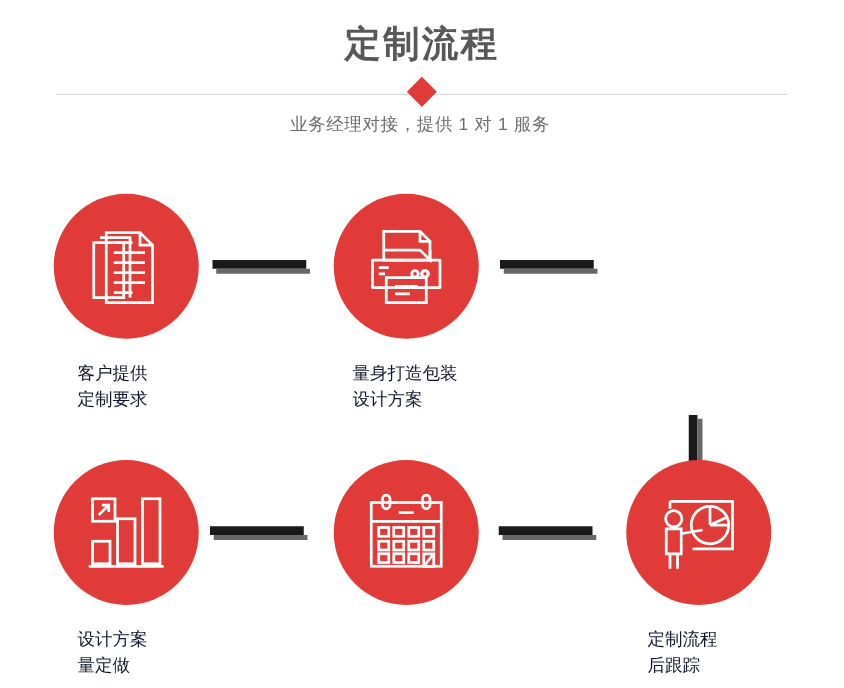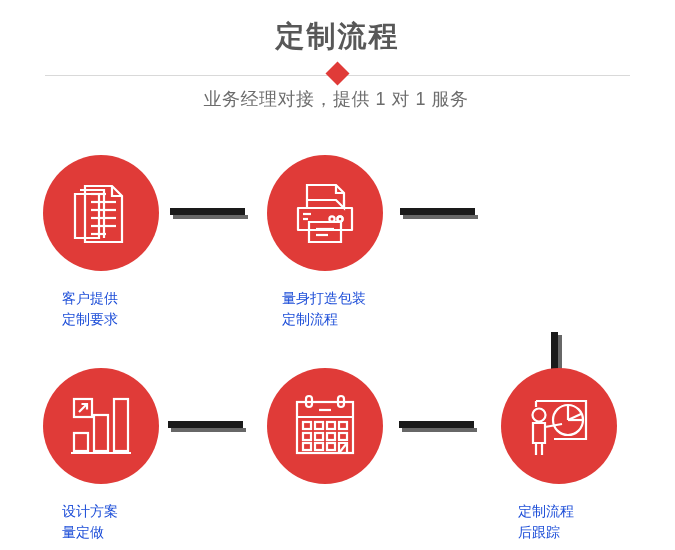--- a/index.html
+++ b/index.html
@@ -61,21 +61,21 @@
     margin-left: -8.5px;
     background: #e03b38;
     transform: rotate(45deg);
   }
   .subtitle {
     position: absolute;
     left: 0;
     top: 88px;
     width: 672px;
     text-align: center;
-    font-size: 18px;
+    font-size: 14px;
     color: #6d6d6d;
     letter-spacing: 0.5px;
     line-height: 22px;
   }
 
   
   .flow {
     position: absolute;
     left: 0;
     top: 130px;
@@ -106,21 +106,21 @@
   .circle svg {
     position: absolute;
     left: 50%;
     top: 50%;
     transform: translate(-50%, -50%);
   }
 
   .node-label {
     margin-top: 17px;
     font-size: 14px;
-    color: #1d4ed8;
+    color: #0f172a;
     line-height: 21px;
     text-align: left;
     padding-left: 62px;
     white-space: pre-line;
   }
   .node-c2 .node-label { padding-left: 57px; }
   .node-c3 .node-label { padding-left: 63px; }
 
   
   .conn-h {
@@ -228,21 +228,21 @@
           <line x1="13" y1="41" x2="18" y2="41"></line>
           <circle cx="42" cy="41" r="2.6"></circle>
           <circle cx="50" cy="41" r="2.6"></circle>
           <circle cx="58" cy="41" r="2.6" transform="translate(-8,0)"></circle>
           <line x1="26" y1="51" x2="44" y2="51"></line>
           <line x1="26" y1="57" x2="38" y2="57"></line>
         </svg>
       </span>
     </div>
     <div class="node-label">量身打造包装
-定制流程</div>
+设计方案</div>
   </div>
 
   <div class="conn-h conn-h2">
     <div class="bar"></div>
     <div class="shadow"></div>
   </div>
 
 
   <div class="conn-v">
     <div class="bar"></div>

